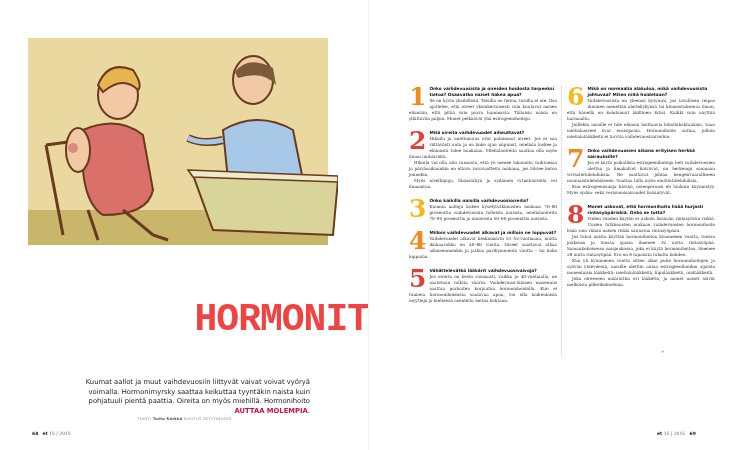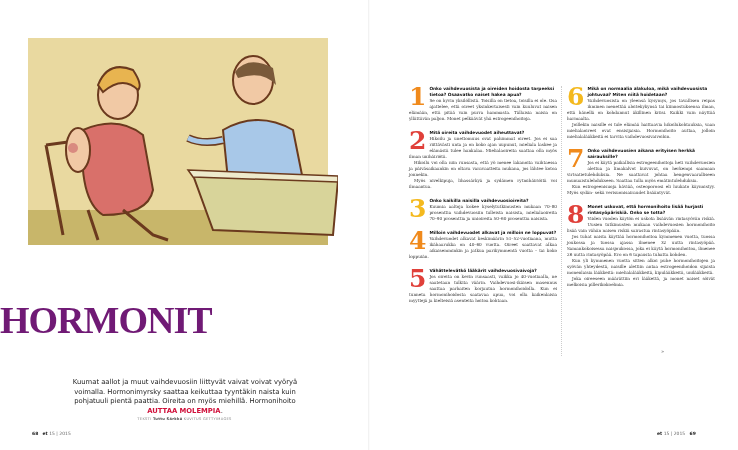--- a/index.html
+++ b/index.html
@@ -1,24 +1,24 @@
 <!DOCTYPE html>
 <html><head>
 <meta charset="utf-8">
 <style>
   html,body{margin:0;padding:0;background:#fff;}
   body{width:738px;height:450px;position:relative;overflow:hidden;font-family:"DejaVu Serif",serif;color:#222;}
   .page{position:absolute;top:0;height:450px;}
   .left{left:0;width:369px;}
   .right{left:369px;width:369px;}
   .illustration{position:absolute;left:28px;top:30px;width:310px;height:215px;}
-  .headline{position:absolute;left:0;width:369px;text-align:left;font-family:Liberation Serif, serif;font-weight:bold;color:#701a75;}
+  .headline{position:absolute;left:0;width:369px;text-align:right;font-family:Liberation Mono, monospace;font-weight:bold;color:#ef4444;}
   .h1{top:300px;font-size:38px;letter-spacing:-1px;line-height:40px;}
   .h2{top:342px;font-size:27px;letter-spacing:-1px;line-height:30px;}
-  .lead{position:absolute;left:60px;width:250px;top:378px;text-align:center;font-family:"DejaVu Sans",sans-serif;font-size:6.8px;line-height:9.5px;color:#222;}
+  .lead{position:absolute;left:60px;width:250px;top:378px;text-align:right;font-family:"DejaVu Sans",sans-serif;font-size:6.8px;line-height:9.5px;color:#222;}
   .lead .accent{color:#d0103a;font-weight:bold;}
   .credit{position:absolute;left:0;width:369px;top:417px;text-align:center;font-family:"DejaVu Sans",sans-serif;font-size:3.6px;color:#888;letter-spacing:.3px;}
   .credit b{color:#444;}
   .folio{position:absolute;top:431px;font-family:"DejaVu Sans",sans-serif;font-size:4.5px;color:#666;}
   .folio b{color:#222;}
   .col{position:absolute;top:86px;width:148px;}
   .col1{left:40px;}
   .col2{left:198px;}
   .coldivider{position:absolute;left:192px;top:86px;width:0;height:270px;border-left:1px dotted #ccc;}
   .q{position:relative;margin-bottom:8px;}

